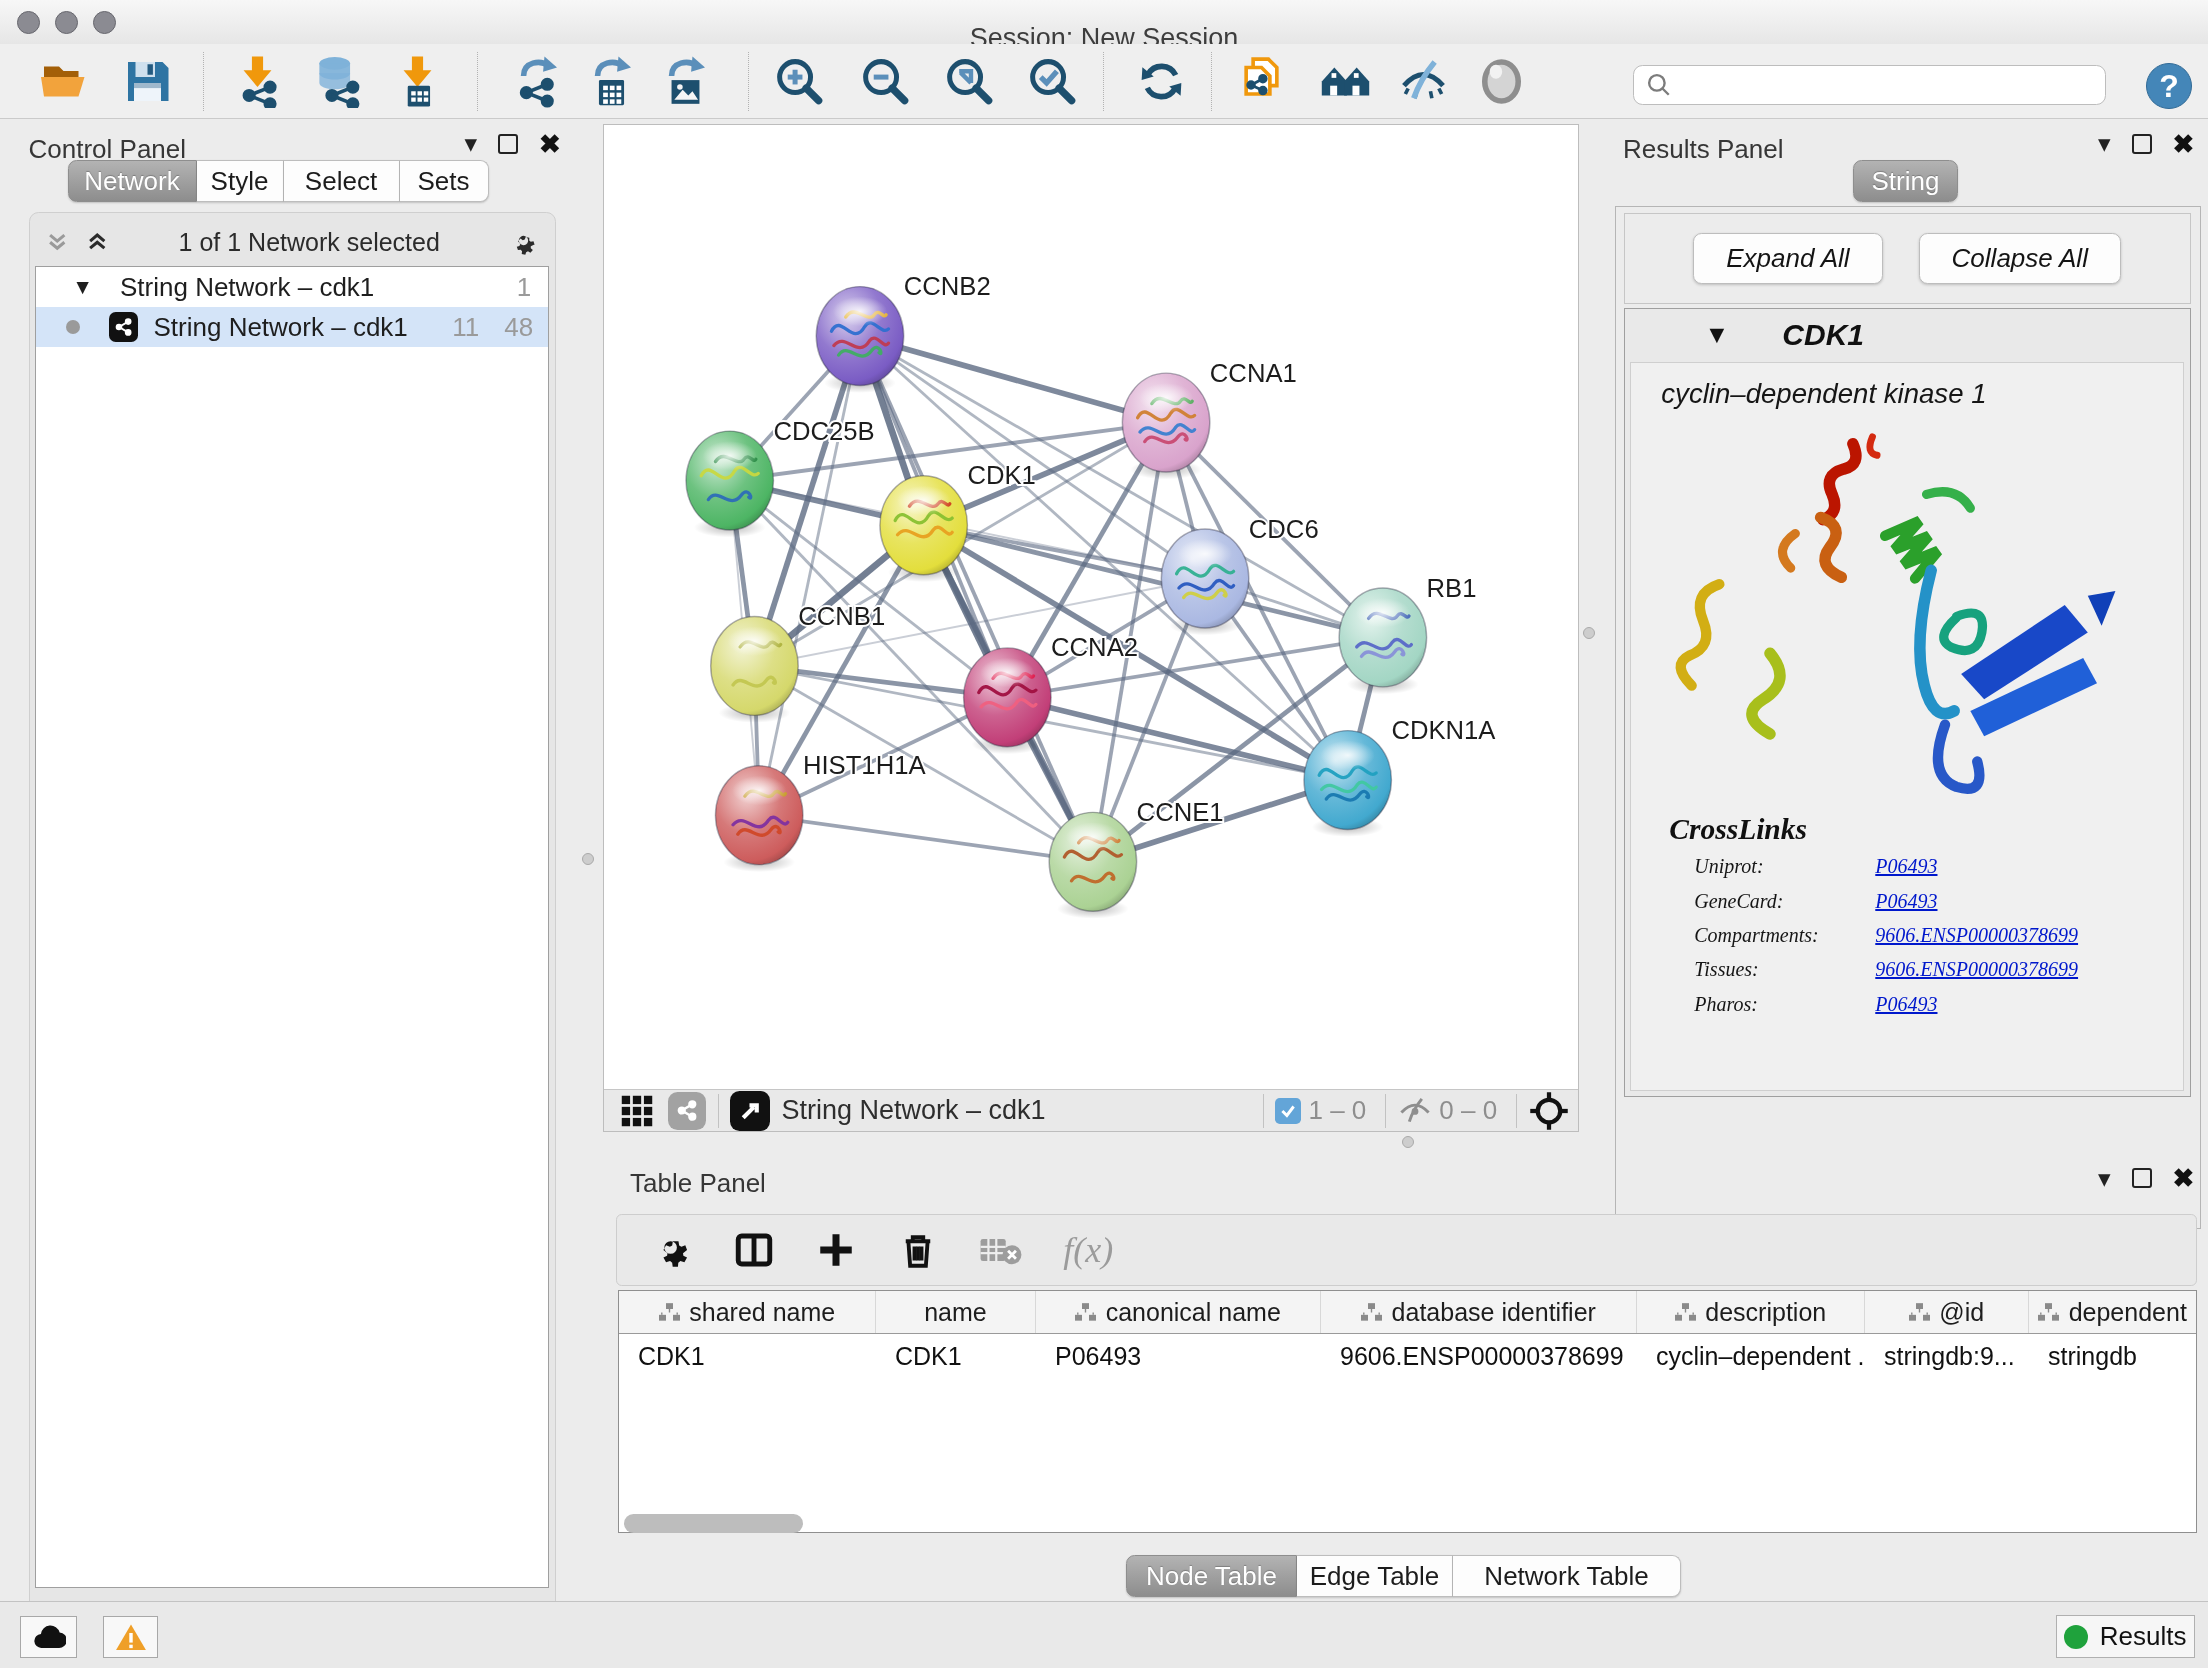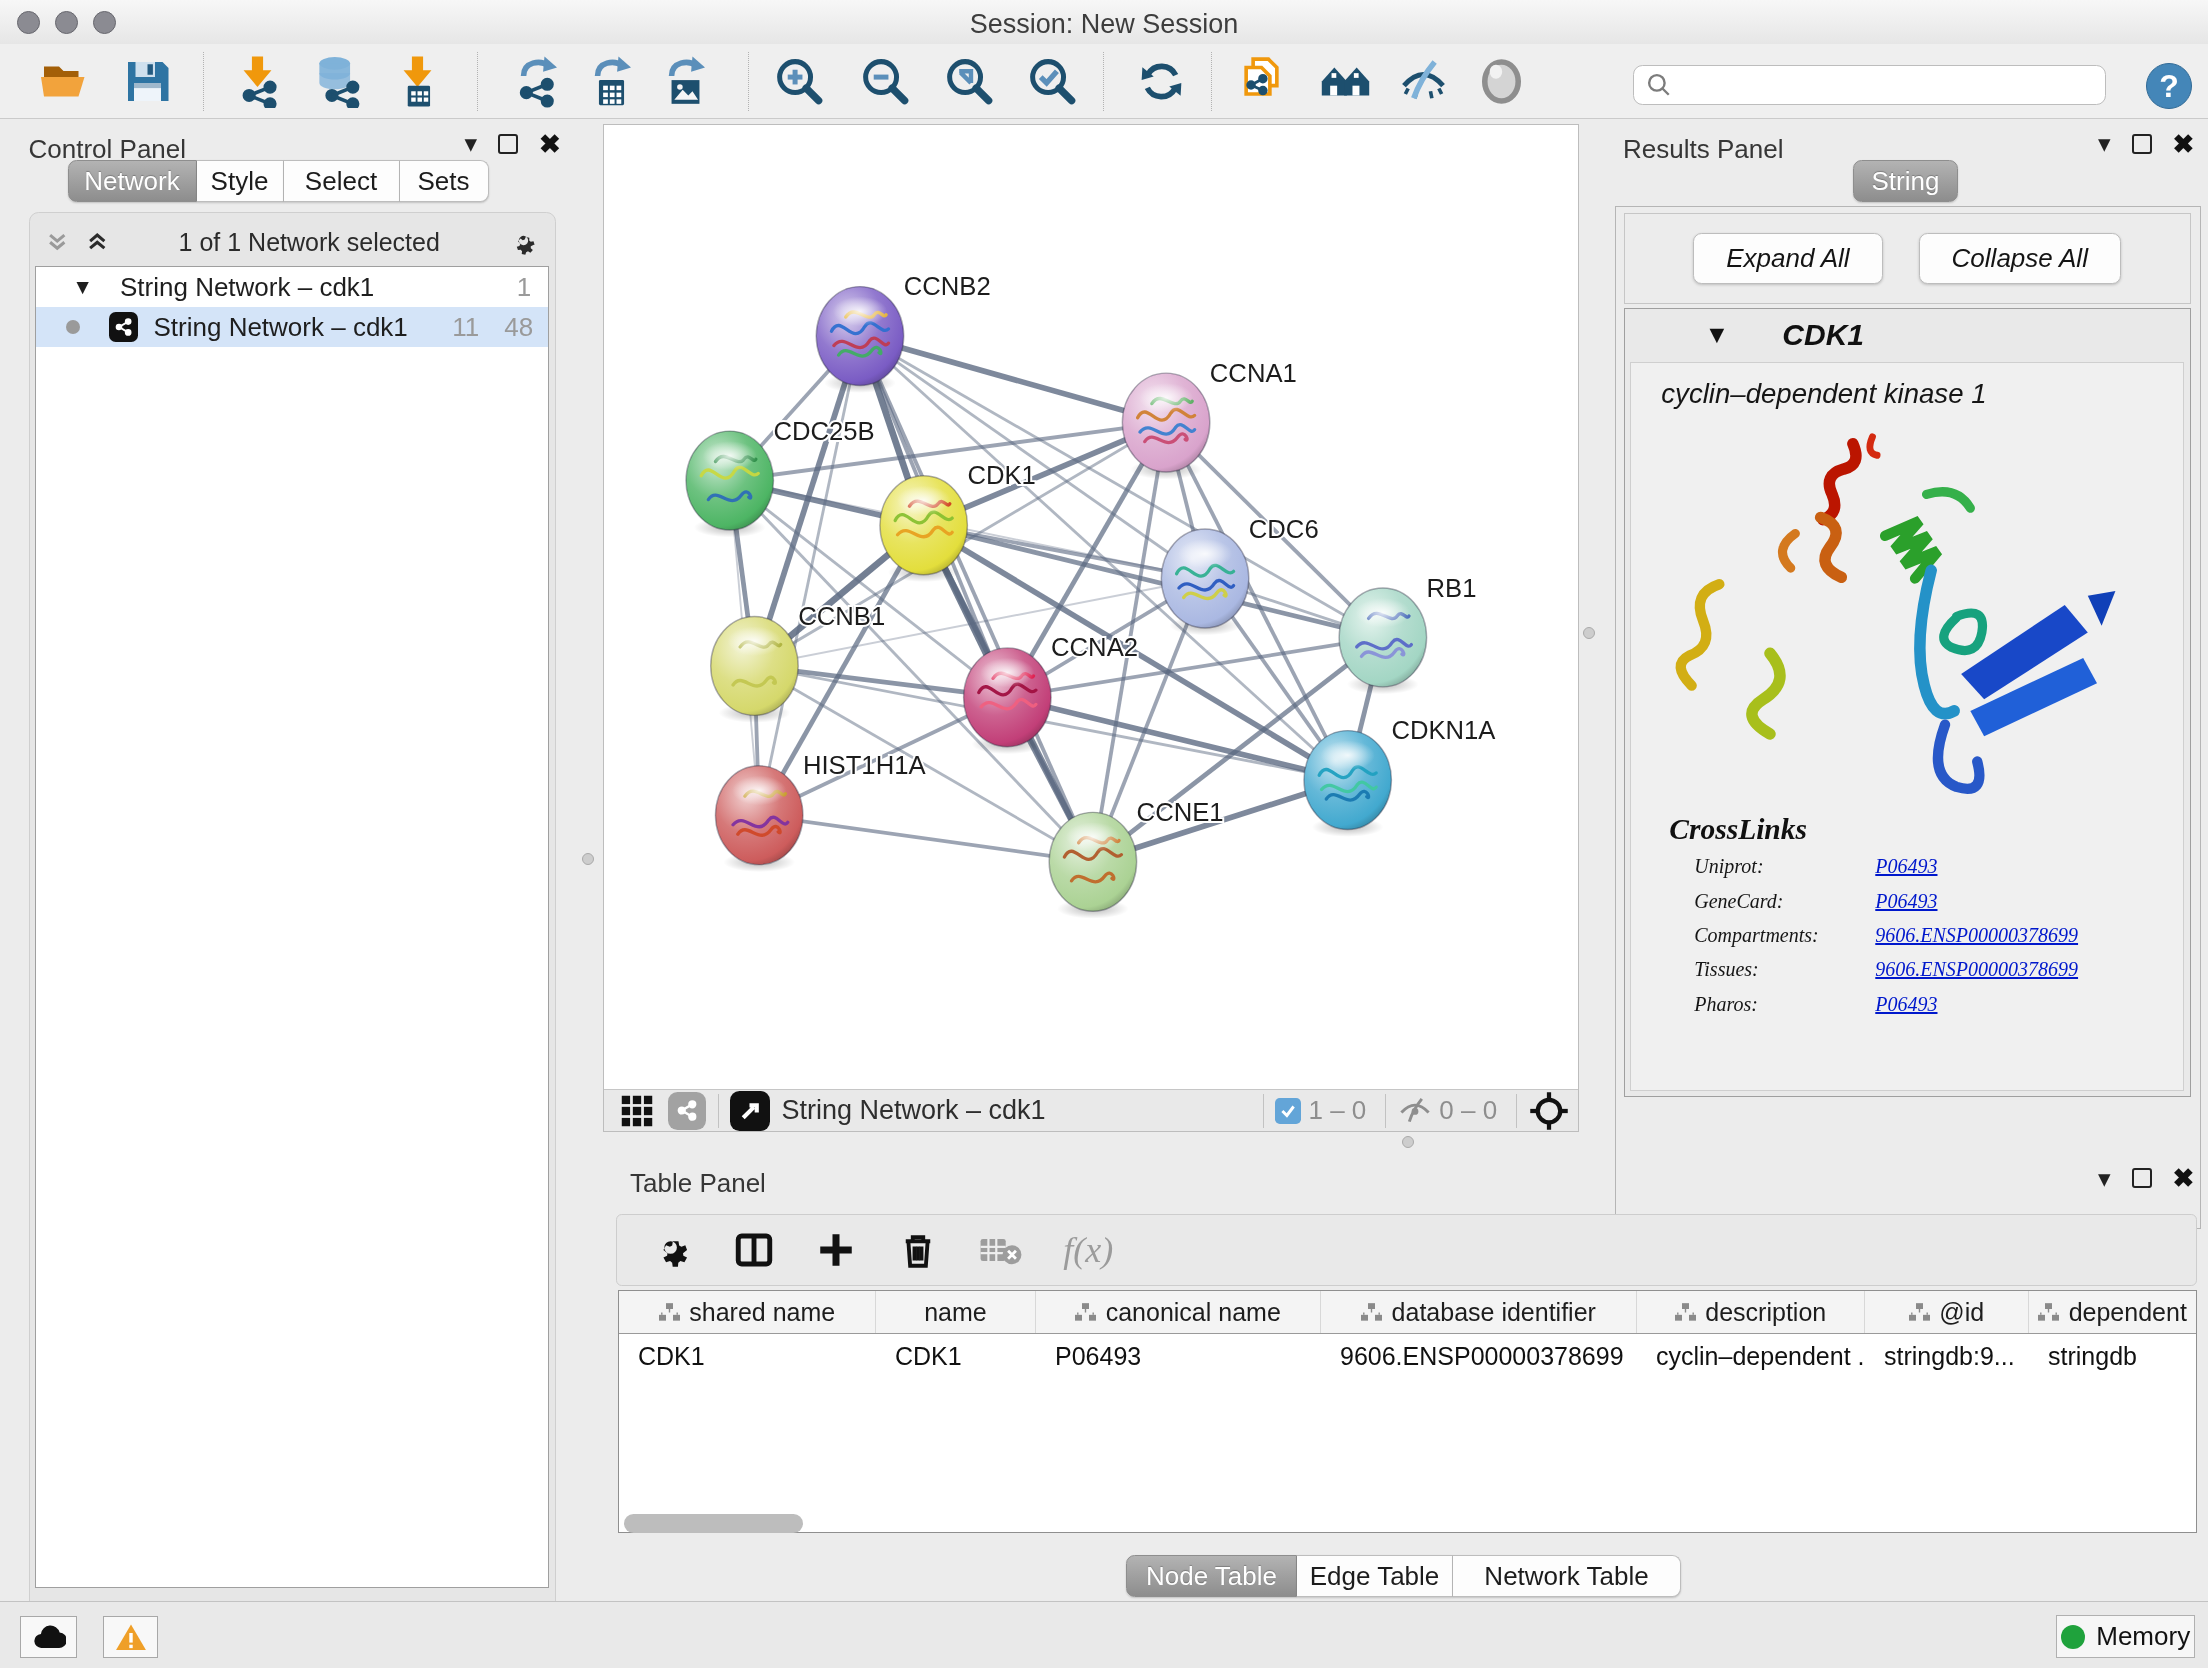--- a/index.html
+++ b/index.html
@@ -1,21 +1,21 @@
 <!DOCTYPE html>
 <html style="font-size:15px"><head>
 <meta charset="utf-8">
 <style>
   html,body{margin:0;padding:0;background:#888;}
   .root{position:relative;width:2208px;height:1668px;background:#ececec;font-family:"Liberation Sans",sans-serif;overflow:hidden;-webkit-font-smoothing:antialiased;}
   .abs{position:absolute;}
   
   .titlebar{position:absolute;left:0;top:0;width:2208px;height:44px;background:linear-gradient(#f7f7f7,#e6e6e6);border-bottom:1px solid #c0c0c0;}
   .tlight{position:absolute;top:10.5px;width:23px;height:23px;border-radius:50%;background:#8b8b92;border:1.4px solid #67676e;box-sizing:border-box;}
-  .wtitle{position:absolute;top:9px;left:0;width:100%;text-align:center;font-size:27px;color:#3d3d3d;font-weight:500;}
+  .wtitle{position:absolute;top:23px;left:0;width:100%;text-align:center;font-size:27px;color:#3d3d3d;font-weight:500;}
   
   .toolbar{position:absolute;left:0;top:44px;width:2208px;height:74px;background:#efefef;border-bottom:1px solid #cacaca;}
   .tbtn{position:absolute;top:10.5px;width:53px;height:53px;display:flex;align-items:center;justify-content:center;}
   .tsep{position:absolute;top:7.6px;height:59px;border-left:1.9px dotted #b2b2b2;}
   .searchbox{position:absolute;left:1633px;top:21px;width:473px;height:40px;background:#fff;border:1.9px solid #bdbdbd;border-radius:9.5px;display:flex;align-items:center;box-sizing:border-box;}
   .searchbox svg{margin:0 7.6px 0 11.4px;flex:0 0 auto;}
   .searchbox input{border:none;outline:none;flex:1;font-size:25px;font-family:"Liberation Sans",sans-serif;background:transparent;height:32px;}
   .helpbtn{position:absolute;left:2146px;top:19px;width:46px;height:46px;border-radius:50%;background:#4486b8;border:1.9px solid #316a96;color:#fff;font-size:32px;font-weight:bold;display:flex;align-items:center;justify-content:center;box-sizing:border-box;}
   
   .ptitle{font-size:26px;color:#363636;}
@@ -838,21 +838,21 @@
     </span>
     <span class="sbbtn" style="left:103px;width:55px">
       <svg width="32" height="28.5" viewBox="0 0 30 26">
           <path d="M15 1L29 25H1z" fill="#ef9f28"></path>
           <rect x="13.4" y="9" width="3.2" height="9" fill="#fff"></rect>
           <rect x="13.4" y="20" width="3.2" height="3.2" fill="#fff"></rect>
         </svg>
     </span>
     <div class="membtn">
       <span class="memdot"></span>
-      <span>Memory</span>
+      <span>Results</span>
     </div>
   </div>
 
   <div class="grip" style="left:582px;top:853px"></div>
   <div class="grip" style="left:1583px;top:627px"></div>
   <div class="grip" style="left:1402px;top:1136px"></div>
 
 </div>
 
 

